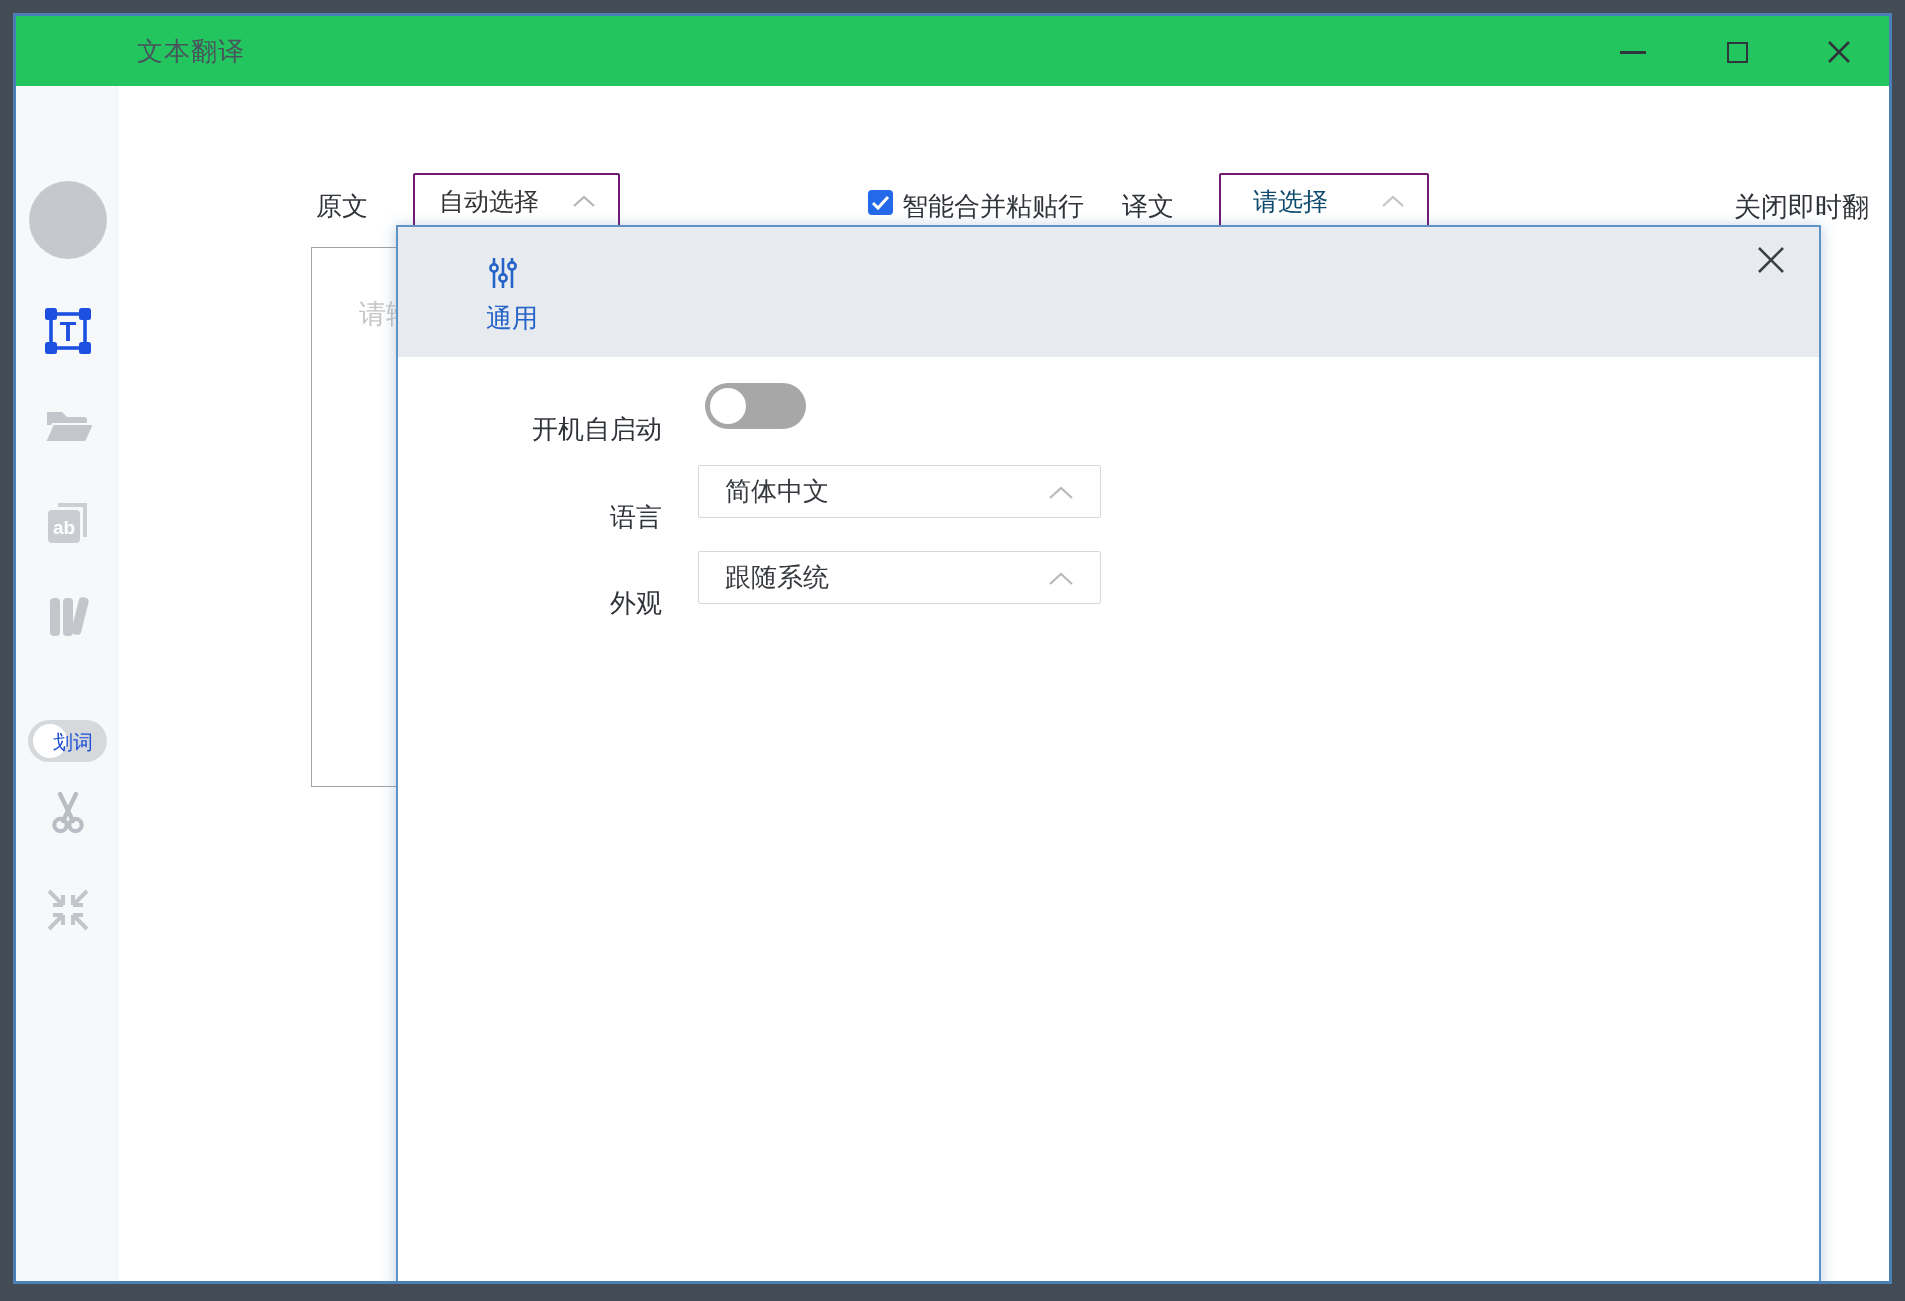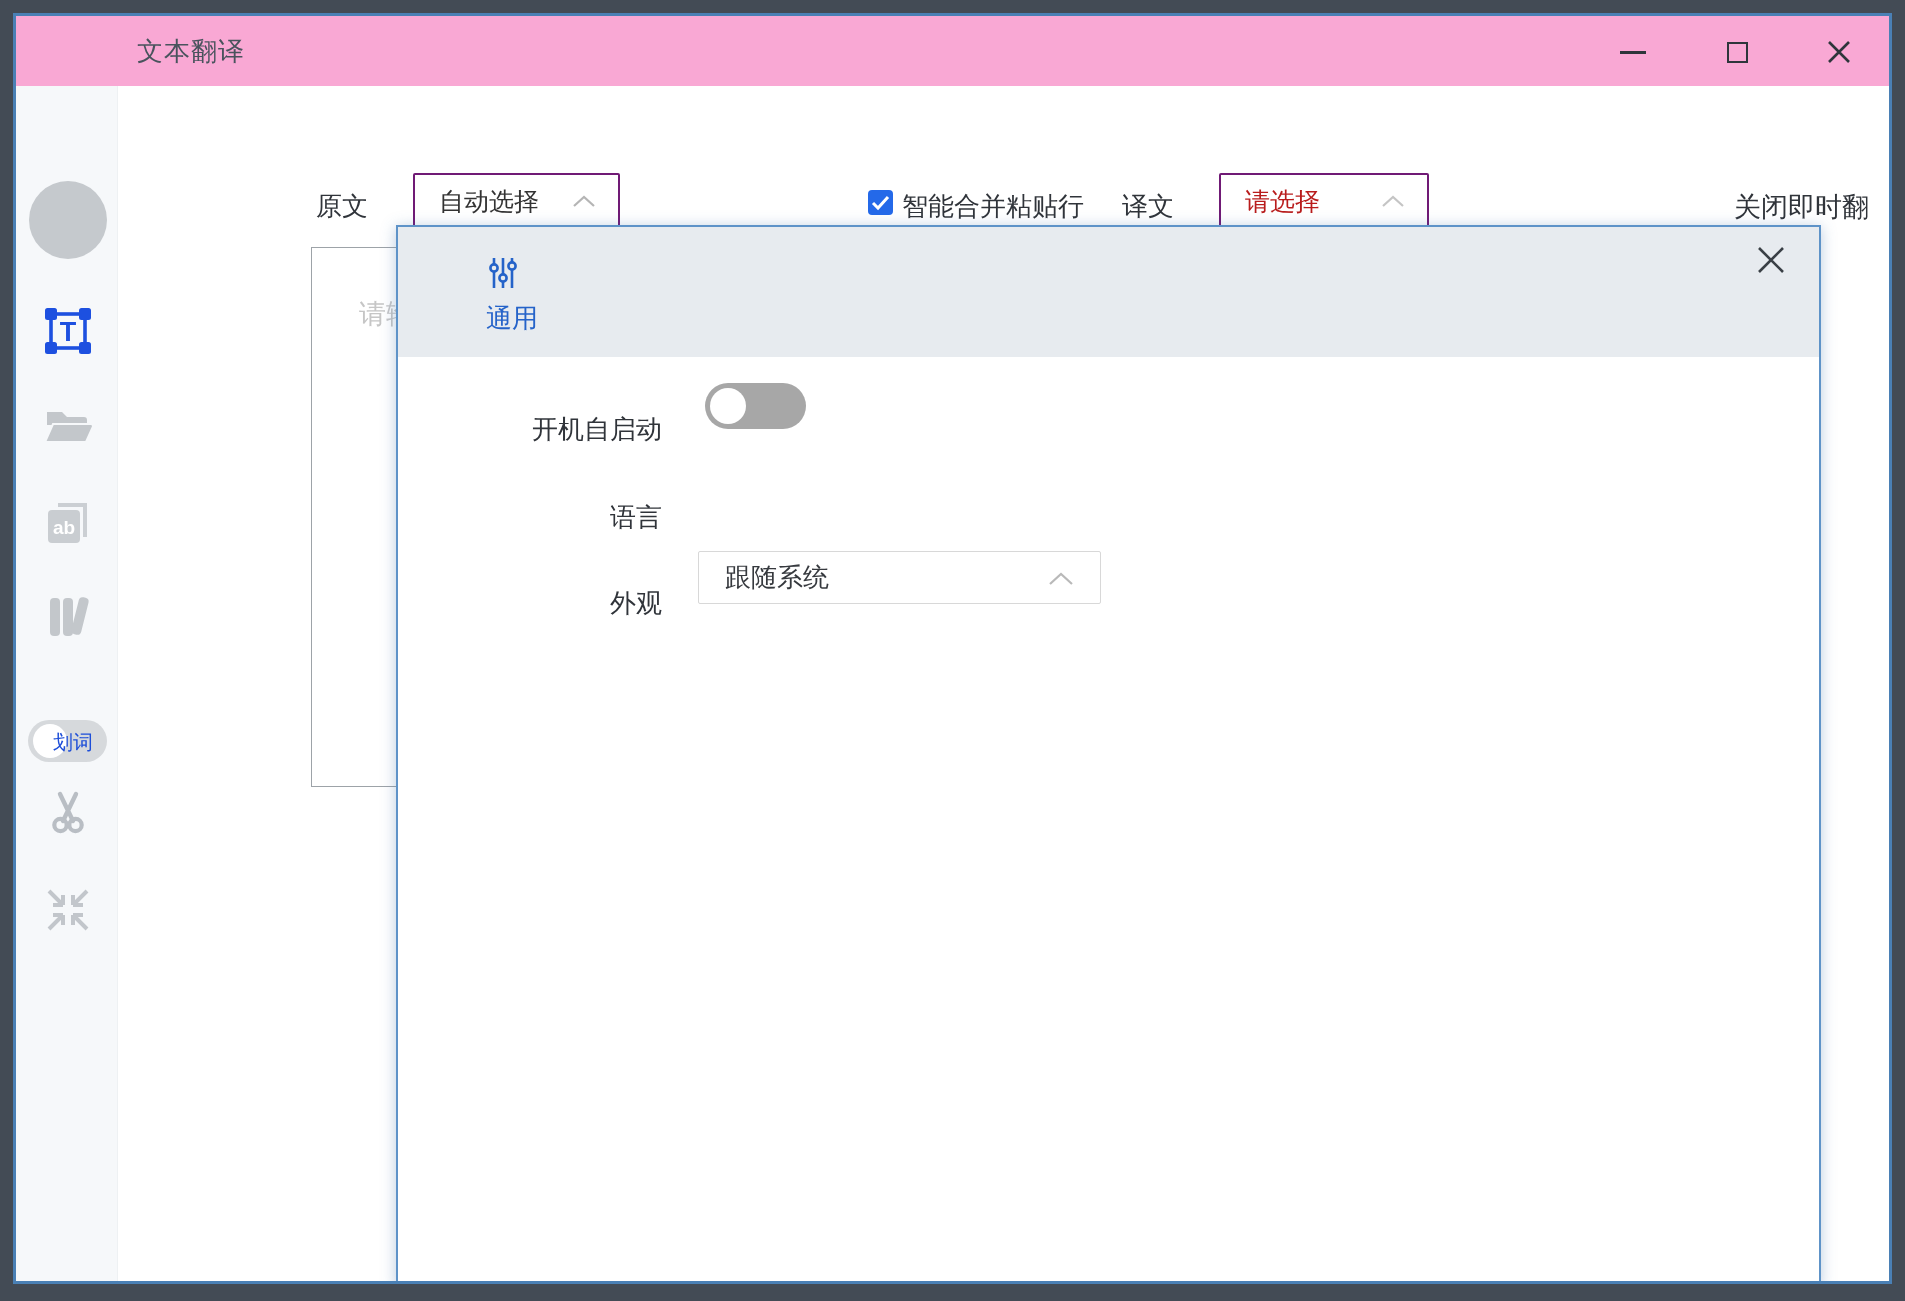--- a/index.html
+++ b/index.html
@@ -1,21 +1,21 @@
 <!DOCTYPE html>
 <html><head>
 <meta charset="utf-8">
 <style>
   html,body{margin:0;padding:0;background:#2b2f34;}
   *{box-sizing:border-box;font-family:"Liberation Sans","DejaVu Sans",sans-serif;}
   #stage{position:relative;width:1905px;height:1301px;background:#434b55;overflow:hidden;}
   
   .win{position:absolute;left:13px;top:13px;width:1879px;height:1271px;
        border:3px solid #4a80b5;background:#ffffff;overflow:hidden;}
-  .titlebar{position:absolute;left:0;top:0;right:0;height:70px;background:#f9a8d4;}
+  .titlebar{position:absolute;left:0;top:0;right:0;height:70px;background:#22c55e;}
   .title{position:absolute;left:121px;top:0;height:70px;line-height:70px;
          font-size:26px;color:#49535d;letter-spacing:1px;}
   .winbtn{position:absolute;top:0;width:56px;height:70px;cursor:default;}
   .btn-min{left:1589px;} .btn-max{left:1693px;} .btn-close{left:1796px;}
   .min-bar{position:absolute;left:15px;top:35px;width:26px;height:3px;background:#2e353b;}
   .max-rect{position:absolute;left:18px;top:26px;width:21px;height:21px;border:2px solid #2e353b;}
   
   .sidebar{position:absolute;left:0;top:70px;width:102px;bottom:0;background:#f6f8fa;border-right:1px solid #eef1f3;}
   .avatar{position:absolute;left:13px;top:95px;width:78px;height:78px;border-radius:50%;background:#c5c9cd;}
   .sideicon{position:absolute;left:26px;width:52px;height:52px;}
@@ -23,21 +23,21 @@
                background:#d6d9dc;}
   .side-toggle .knob{position:absolute;left:5px;top:4px;width:34px;height:34px;border-radius:50%;background:#ffffff;}
   .side-toggle .ttext{position:absolute;right:14px;top:9px;font-size:20px;color:#1d4ed8;}
   .hamburger{position:absolute;left:29px;top:1197px;width:46px;height:38px;}
   .hamburger i{position:absolute;left:0;width:46px;height:7px;border-radius:4px;background:#9ba1a8;}
   
   .main{position:absolute;left:103px;top:70px;right:0;bottom:0;background:#ffffff;padding-left:8px;}
   .tlabel{position:absolute;font-size:26px;color:#30343a;}
   .select{position:absolute;background:#fff;border:2px solid #701a75;border-radius:2px;}
   .select .val{position:absolute;left:24px;top:0;height:100%;display:flex;align-items:center;font-size:25px;color:#333;}
-  .select .val.ph{color:#b91c1c;}
+  .select .val.ph{color:#0c4a6e;margin-left:8px;}
   .select .chev{position:absolute;right:22px;top:50%;margin-top:-7px;}
   .checkbox{position:absolute;left:749px;top:104px;width:25px;height:25px;border-radius:4px;background:#2469e9;}
   .editor{position:absolute;left:192px;top:161px;width:560px;height:540px;background:#fff;border:1px solid #9da3a8;}
   .editor .ph{position:absolute;left:39px;top:48px;font-size:27px;color:#c6c6c6;white-space:nowrap;margin-left:8px;}
   
   .dialog{position:absolute;left:277px;top:139px;width:1425px;height:1062px;background:#ffffff;
           border:2px solid #5e93c8;box-shadow:0 2px 14px rgba(60,110,165,.35);}
   .dlg-header{position:absolute;left:0;top:0;right:0;height:130px;background:#e7ebef;}
   .dlg-tab{position:absolute;left:88px;top:28px;width:80px;height:96px;text-align:left;cursor:pointer;}
   .dlg-tab .tlbl{margin-top:6px;font-size:26px;color:#2563c9;}
@@ -178,20 +178,26 @@
             </svg>
           </div>
         </div>
 
         <div class="rowlabel" style="top:165px">开机自启动</div>
         <div class="toggle-big">
           <span class="knob"></span>
         </div>
 
         <div class="rowlabel" style="top:253px">语言</div>
+        <div class="dselect" style="top:238px">
+          <span class="val">简体中文</span>
+          <svg class="chev" width="26" height="15" viewBox="0 0 26 15">
+            <polyline points="2,13 13,3 24,13" fill="none" stroke="#b9b9b9" stroke-width="2.2"></polyline>
+          </svg>
+        </div>
 
         <div class="rowlabel" style="top:339px">外观</div>
         <div class="dselect" style="top:324px">
           <span class="val">跟随系统</span>
           <svg class="chev" width="26" height="15" viewBox="0 0 26 15">
             <polyline points="2,13 13,3 24,13" fill="none" stroke="#b9b9b9" stroke-width="2.2"></polyline>
           </svg>
         </div>
       </div>
 

